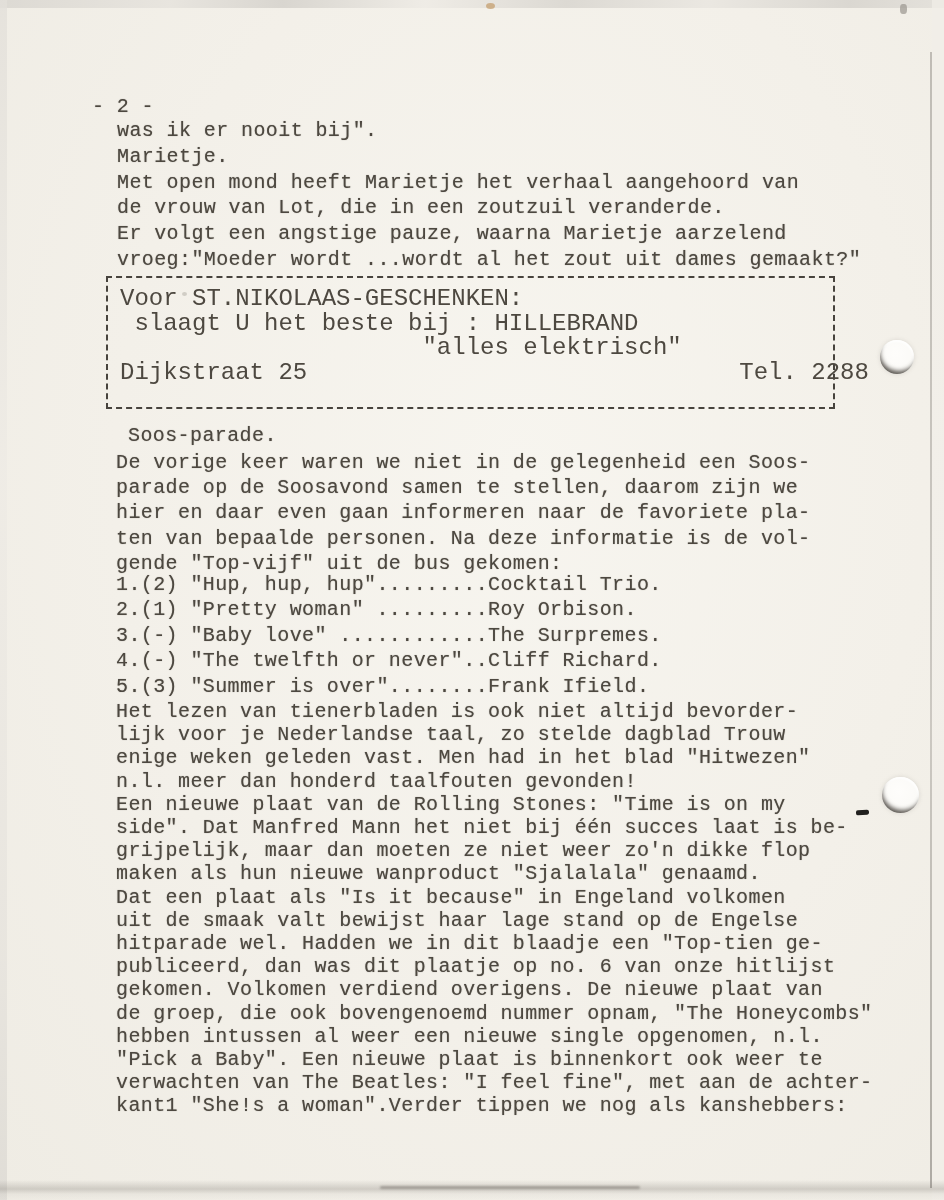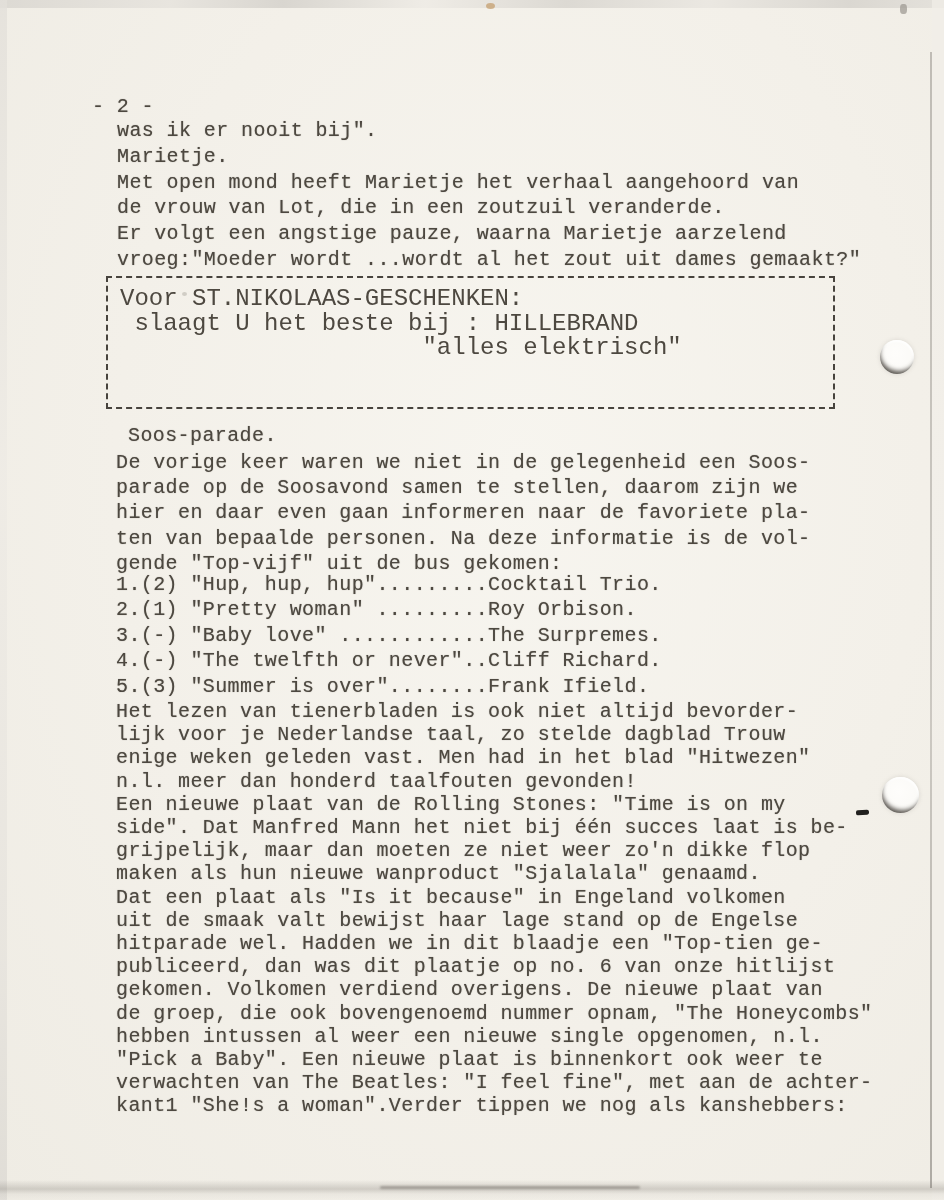--- a/index.html
+++ b/index.html
@@ -95,20 +95,21 @@
 
   <div class="txt" style="left:92px;top:95px;">- 2 -</div>
 
   <div class="txt" style="left:117px;top:118px;line-height:25.8px;"><div class="line">was ik er nooit bij".</div><div class="line">Marietje.</div><div class="line">Met open mond heeft Marietje het verhaal aangehoord van</div><div class="line">de vrouw van Lot, die in een zoutzuil veranderde.</div><div class="line">Er volgt een angstige pauze, waarna Marietje aarzelend</div><div class="line">vroeg:"Moeder wordt ...wordt al het zout uit dames gemaakt?"</div></div>
 
   <div class="ad-box">
     <div>
         <div class="line">Voor ST.NIKOLAAS-GESCHENKEN:</div>
         <div class="line"> slaagt U het beste bij : HILLEBRAND</div>
         <div class="line">                     "alles elektrisch"</div>
+        <div class="line">Dijkstraat 25                              Tel. 2288</div>
       </div>
   </div>
 
   <div class="txt" style="left:128px;top:424px;">Soos-parade.</div>
   <div class="txt" style="left:116px;top:450px;line-height:25.2px;"><div class="line">De vorige keer waren we niet in de gelegenheid een Soos-</div><div class="line">parade op de Soosavond samen te stellen, daarom zijn we</div><div class="line">hier en daar even gaan informeren naar de favoriete pla-</div><div class="line">ten van bepaalde personen. Na deze informatie is de vol-</div><div class="line">gende "Top-vijf" uit de bus gekomen:</div></div>
 
   <div class="txt" style="left:116px;top:572px;line-height:25.4px;"><div class="line">1.(2) "Hup, hup, hup".........Cocktail Trio.</div><div class="line">2.(1) "Pretty woman" .........Roy Orbison.</div><div class="line">3.(-) "Baby love" ............The Surpremes.</div><div class="line">4.(-) "The twelfth or never"..Cliff Richard.</div><div class="line">5.(3) "Summer is over"........Frank Ifield.</div></div>
 
   <div class="txt" style="left:116px;top:700px;line-height:23.2px;"><div class="line">Het lezen van tienerbladen is ook niet altijd bevorder-</div><div class="line">lijk voor je Nederlandse taal, zo stelde dagblad Trouw</div><div class="line">enige weken geleden vast. Men had in het blad "Hitwezen"</div><div class="line">n.l. meer dan honderd taalfouten gevonden!</div><div class="line">Een nieuwe plaat van de Rolling Stones: "Time is on my</div><div class="line">side". Dat Manfred Mann het niet bij één succes laat is be-</div><div class="line">grijpelijk, maar dan moeten ze niet weer zo'n dikke flop</div><div class="line">maken als hun nieuwe wanproduct "Sjalalala" genaamd.</div><div class="line">Dat een plaat als "Is it because" in Engeland volkomen</div><div class="line">uit de smaak valt bewijst haar lage stand op de Engelse</div><div class="line">hitparade wel. Hadden we in dit blaadje een "Top-tien ge-</div><div class="line">publiceerd, dan was dit plaatje op no. 6 van onze hitlijst</div><div class="line">gekomen. Volkomen verdiend overigens. De nieuwe plaat van</div><div class="line">de groep, die ook bovengenoemd nummer opnam, "The Honeycombs"</div><div class="line">hebben intussen al weer een nieuwe single opgenomen, n.l.</div><div class="line">"Pick a Baby". Een nieuwe plaat is binnenkort ook weer te</div><div class="line">verwachten van The Beatles: "I feel fine", met aan de achter-</div><div class="line">kant1 "She!s a woman".Verder tippen we nog als kanshebbers:</div></div>
 

